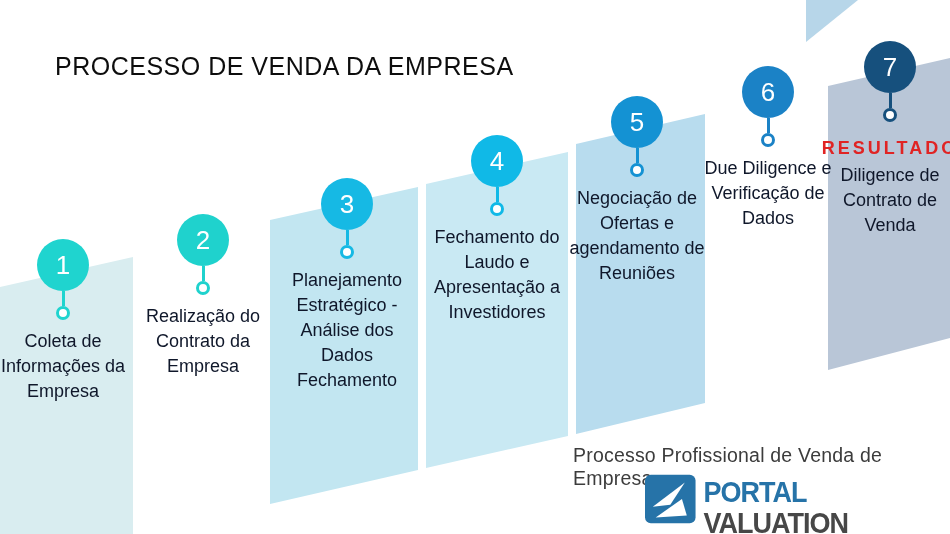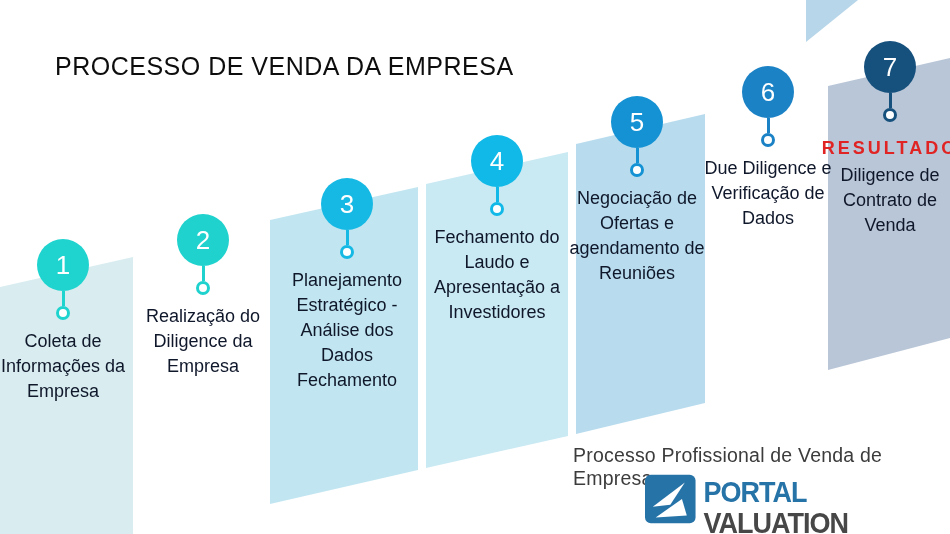--- a/index.html
+++ b/index.html
@@ -69,21 +69,21 @@
       <div>Empresa</div>
     </div>
   </div>
 
   <div class="step s2">
     <div class="badge" style="background-color: rgb(31, 210, 205);">2</div>
     <div class="stem" style="background-color: rgb(31, 210, 205);"></div>
     <div class="ring" style="border-color: rgb(31, 210, 205);"></div>
     <div class="step-text">
       <div>Realização do</div>
-      <div>Diligence da</div>
+      <div>Contrato da</div>
       <div>Empresa</div>
     </div>
   </div>
 
   <div class="step s3">
     <div class="badge" style="background-color: rgb(22, 185, 228);">3</div>
     <div class="stem" style="background-color: rgb(22, 185, 228);"></div>
     <div class="ring" style="border-color: rgb(22, 185, 228);"></div>
     <div class="step-text">
       <div>Planejamento</div>

